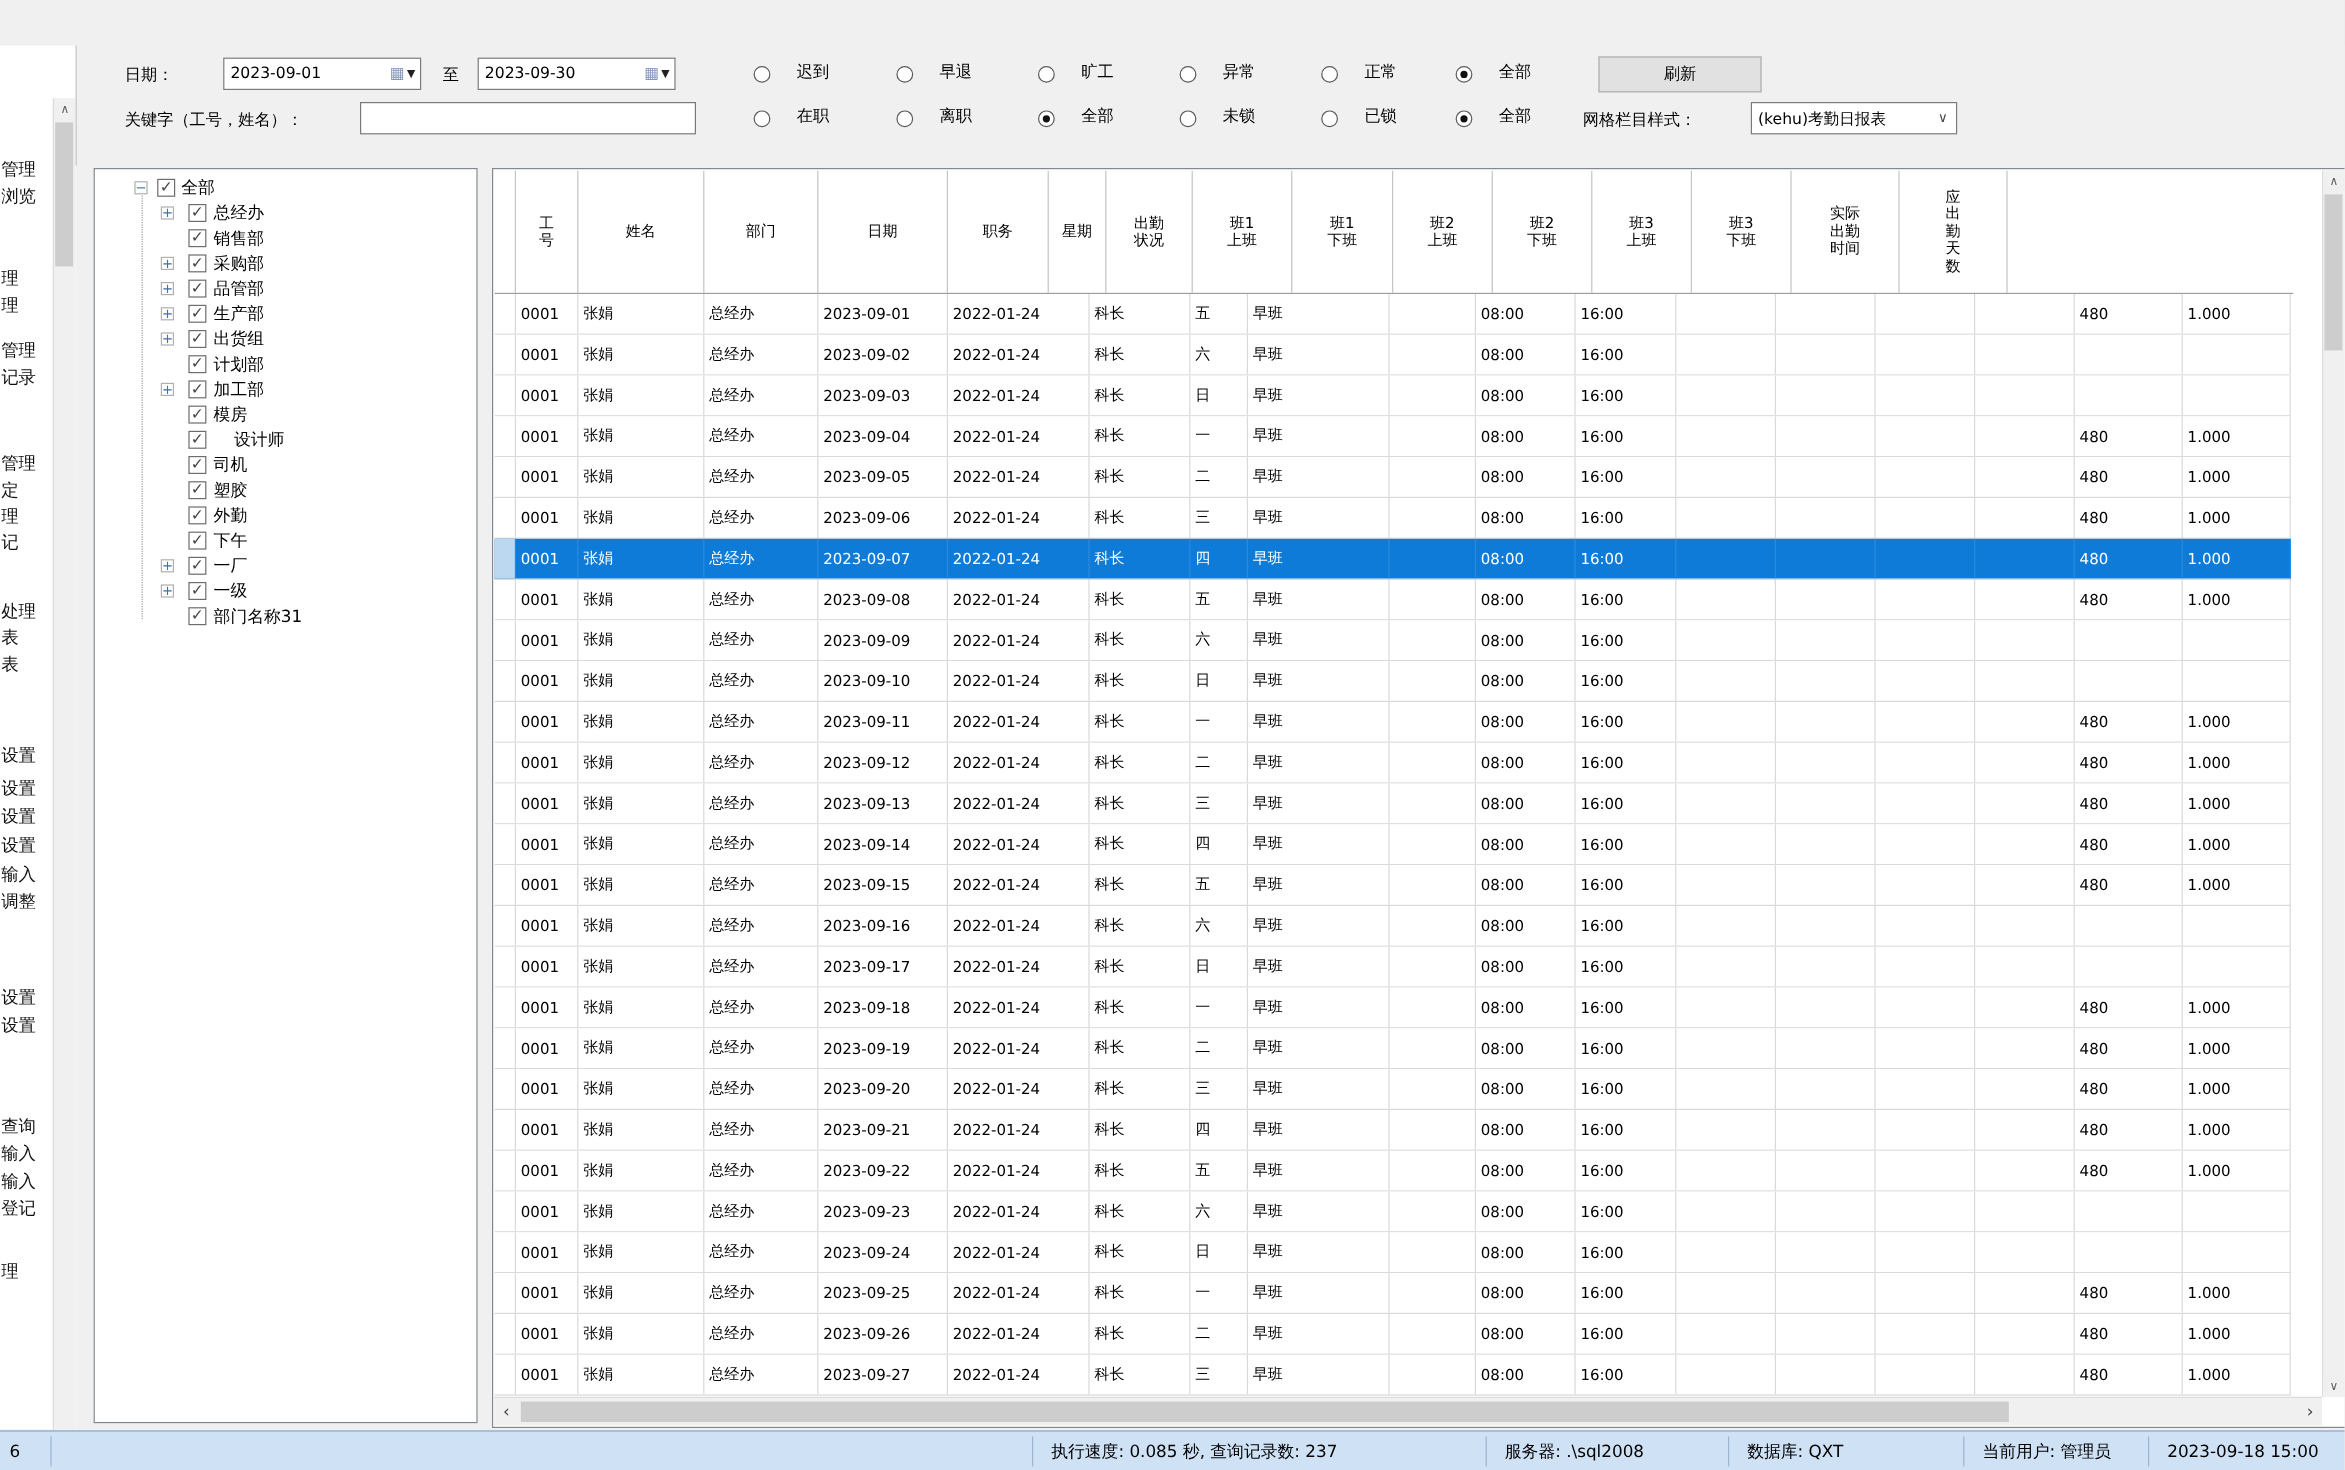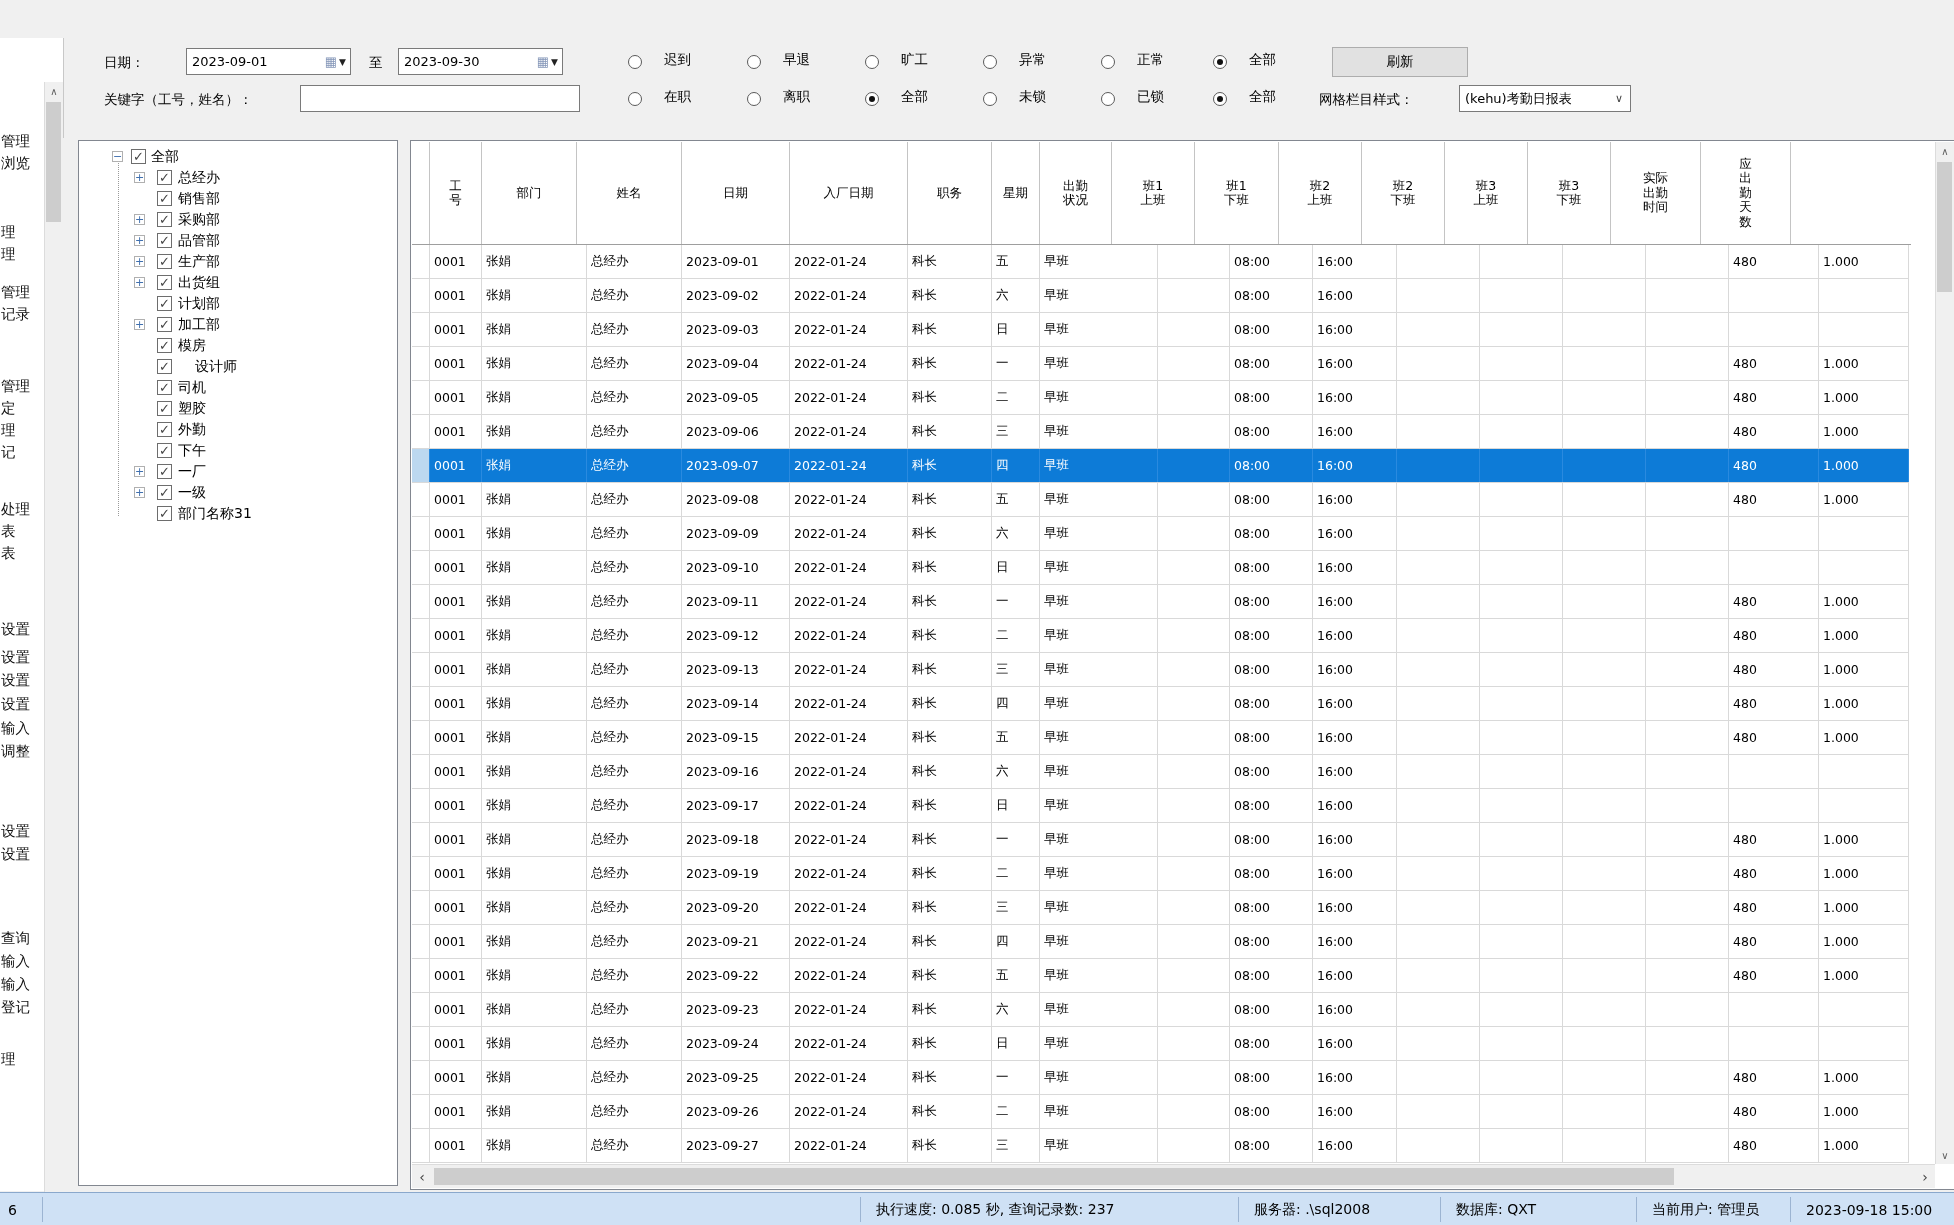--- a/index.html
+++ b/index.html
@@ -268,24 +268,23 @@
         </div>
       </div>
   </div>
 
   <div class="tablepanel">
     <div class="grid-clip">
       <div class="ghead" id="ghead" style="width: 1499px;">
           <div class="hcell" style="width: 18px;"></div>
           <div class="hcell" style="width: 52px;">工
 号</div>
+          <div class="hcell" style="width: 105px;">姓名</div>
           <div class="hcell" style="width: 95px;">部门</div>
-          <div class="hcell" style="width: 105px;">姓名</div>
           <div class="hcell" style="width: 108px;">日期</div>
-          <div class="hcell" style="width: 118px;">入厂日期</div>
           <div class="hcell" style="width: 84px;">职务</div>
           <div class="hcell" style="width: 48px;">星期</div>
           <div class="hcell" style="width: 72px;">出勤
 状况</div>
           <div class="hcell" style="width: 83px;">班1
 上班</div>
           <div class="hcell" style="width: 84px;">班1
 下班</div>
           <div class="hcell" style="width: 83px;">班2
 上班</div>

